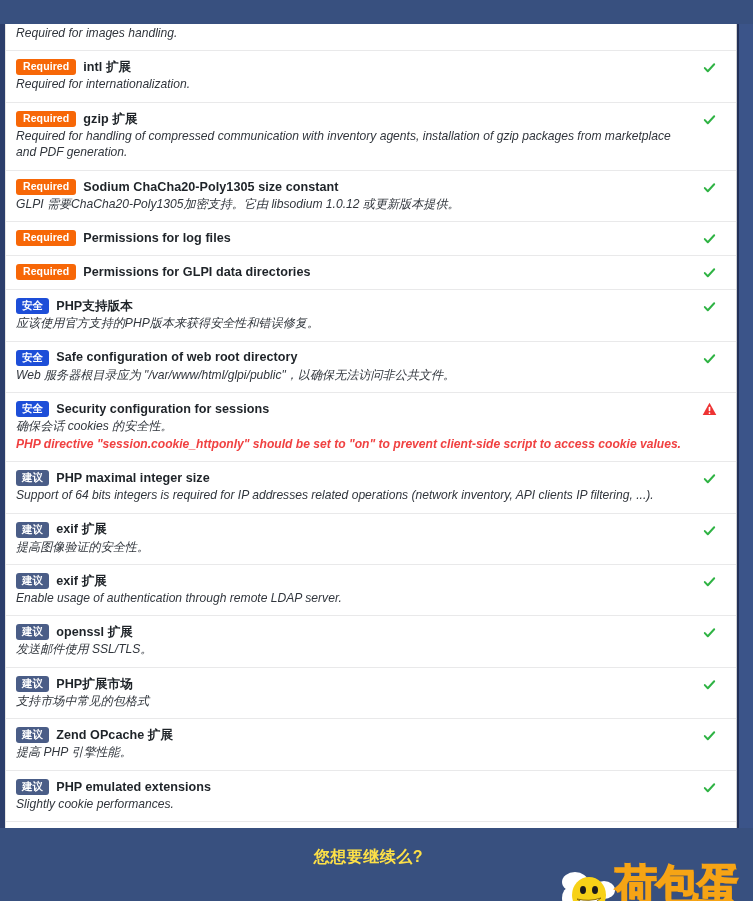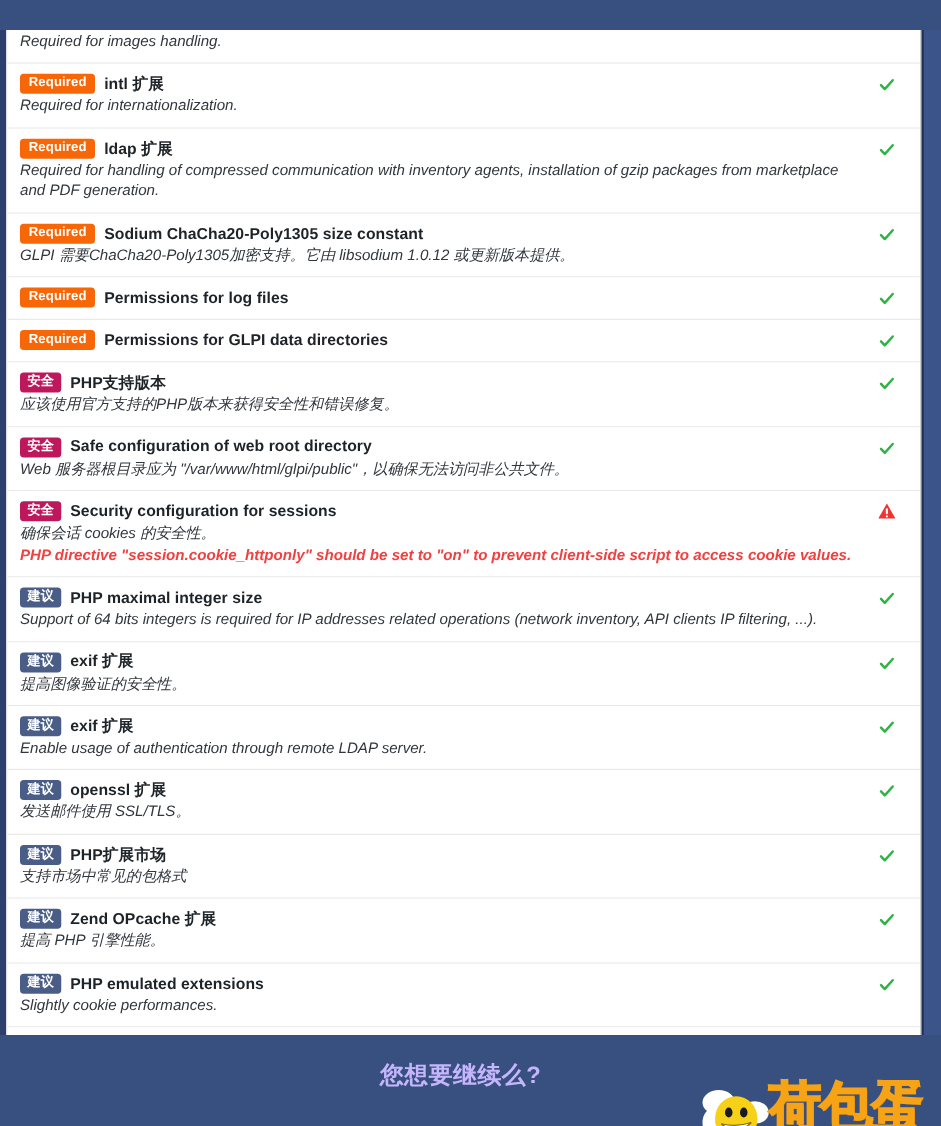--- a/index.html
+++ b/index.html
@@ -66,21 +66,21 @@
     color: #ffffff;
     font-size: 10.5px;
     font-weight: bold;
     letter-spacing: .1px;
     padding: 2px 7px 3px 7px;
     border-radius: 3px;
     white-space: nowrap;
     line-height: 1.05;
   }
   .badge.required   { background: #f76707; }
-  .badge.security   { background: #be185d; padding: 2px 6px 3px 6px; }
+  .badge.security   { background: #1d4ed8; padding: 2px 6px 3px 6px; }
   .badge.suggested  { background: #4a5d87; padding: 2px 6px 3px 6px; }
 
   .title {
     font-size: 12.6px;
     font-weight: bold;
     color: #1e2328;
     letter-spacing: .05px;
   }
 
   .desc {
@@ -112,22 +112,22 @@
     position: absolute;
     left: 0; top: 804px;
     width: 753px; height: 97px;
     background: #38507f;
   }
   .footer-q {
     position: absolute;
     left: 0; top: 19px;
     width: 737px;
     text-align: center;
-    color: #c4b5fd;
-    font-size: 19px;
+    color: #fde047;
+    font-size: 16px;
     font-weight: bold;
     letter-spacing: .5px;
   }
   .btn-row {
     position: absolute;
     left: 0; top: 54px;
     width: 737px;
     display: flex;
     justify-content: center;
     gap: 10px;
@@ -203,21 +203,21 @@
         <div class="desc">Required for internationalization.</div>
         <div class="status">
           <svg width="15" height="15" viewBox="0 0 16 16" fill="none" stroke="#2fb344" stroke-width="2.1" stroke-linecap="round" stroke-linejoin="round">
             <path d="M3 8.6 L6.2 12 L13 4.5"></path>
           </svg>
         </div>
       </div>
       <div class="row">
         <div class="row-head">
           <span class="badge required">Required</span>
-          <span class="title">ldap 扩展</span>
+          <span class="title">gzip 扩展</span>
         </div>
         <div class="desc">Required for handling of compressed communication with inventory agents, installation of gzip packages from marketplace and PDF generation.</div>
         <div class="status">
           <svg width="15" height="15" viewBox="0 0 16 16" fill="none" stroke="#2fb344" stroke-width="2.1" stroke-linecap="round" stroke-linejoin="round">
             <path d="M3 8.6 L6.2 12 L13 4.5"></path>
           </svg>
         </div>
       </div>
       <div class="row">
         <div class="row-head">

